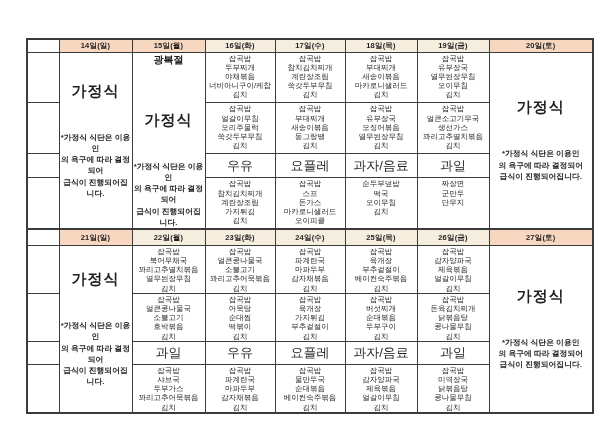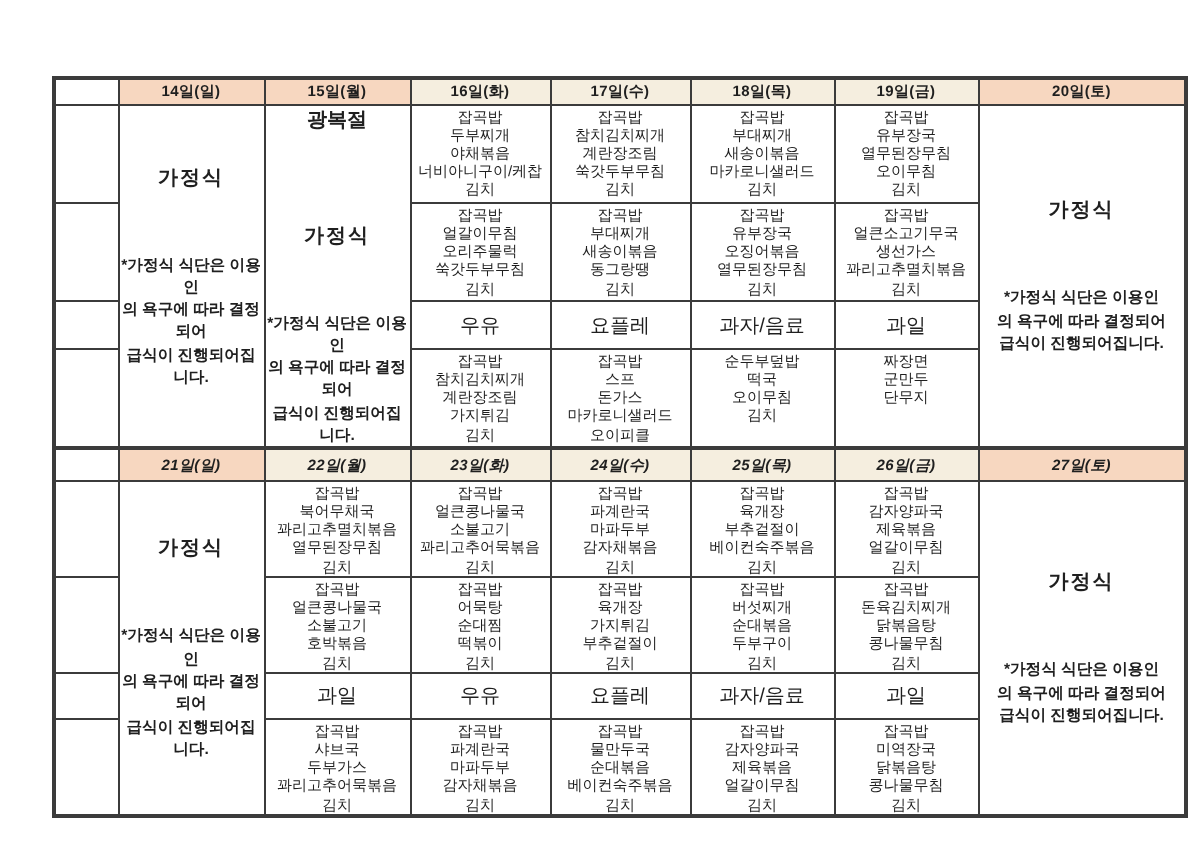--- a/index.html
+++ b/index.html
@@ -12,36 +12,36 @@
   .sheet{position:absolute;left:26px;top:38px;}
   table{border-collapse:collapse;table-layout:fixed;width:566px;
     border:2px solid var(--c-border);}
   td{border:1px solid var(--c-border);text-align:center;vertical-align:middle;
     padding:0;overflow:hidden;background:#fff;}
   col.c-lab{width:32px;}
   col.c-d0{width:73px;} col.c-d1{width:73px;} col.c-d2{width:70px;}
   col.c-d3{width:70px;} col.c-d4{width:72px;} col.c-d5{width:72px;}
   col.c-d6{width:104px;}
   tr.hdr1 td{height:13px;}
-  tr.hdr2 td{height:16px;border-top:2px solid var(--c-border);font-style:italic;}
+  tr.hdr2 td{height:16px;border-top:2px solid var(--c-border);}
   tr.rb1 td{height:47px;} tr.rl1 td{height:47px;}
   tr.rs1 td{height:12px;} tr.rd1 td{height:46px;}
   tr.rb2 td{height:45px;} tr.rl2 td{height:48px;}
   tr.rs2 td{height:11px;} tr.rd2 td{height:44px;}
   td.hdr{font-size:7.5px;font-weight:600;letter-spacing:.2px;margin-left:24px;}
   td.we{background:var(--c-weekend);}
   td.wd{background:var(--c-weekday);}
   td.rowlab{font-size:8px;color:#333;padding-left:36px;}
   td.menu{font-size:7.5px;vertical-align:top;padding-top:1px;line-height:9.2px;}
-  td.snack{font-size:10px;}
+  td.snack{font-size:13px;}
   td.snack .mi{display:inline;}
   td.note-cell{font-size:7.8px;}
   .note-inner{display:flex;flex-direction:column;align-items:center;justify-content:center;gap:28px;}
   .holiday{font-weight:bold;font-size:10px;margin-bottom:16px;}
-  .gajeongsik{font-weight:bold;font-size:10px;letter-spacing:1px;margin-bottom:3px;}
+  .gajeongsik{font-weight:bold;font-size:15px;letter-spacing:1px;margin-bottom:3px;}
   .note-body{font-weight:bold;font-size:7.8px;line-height:1.45;white-space:pre-line;}
   .mi{white-space:nowrap;}
 </style>
 </head>
 <body>
 
 <div class="sheet">
 <table>
   <colgroup>
     <col class="c-lab">

